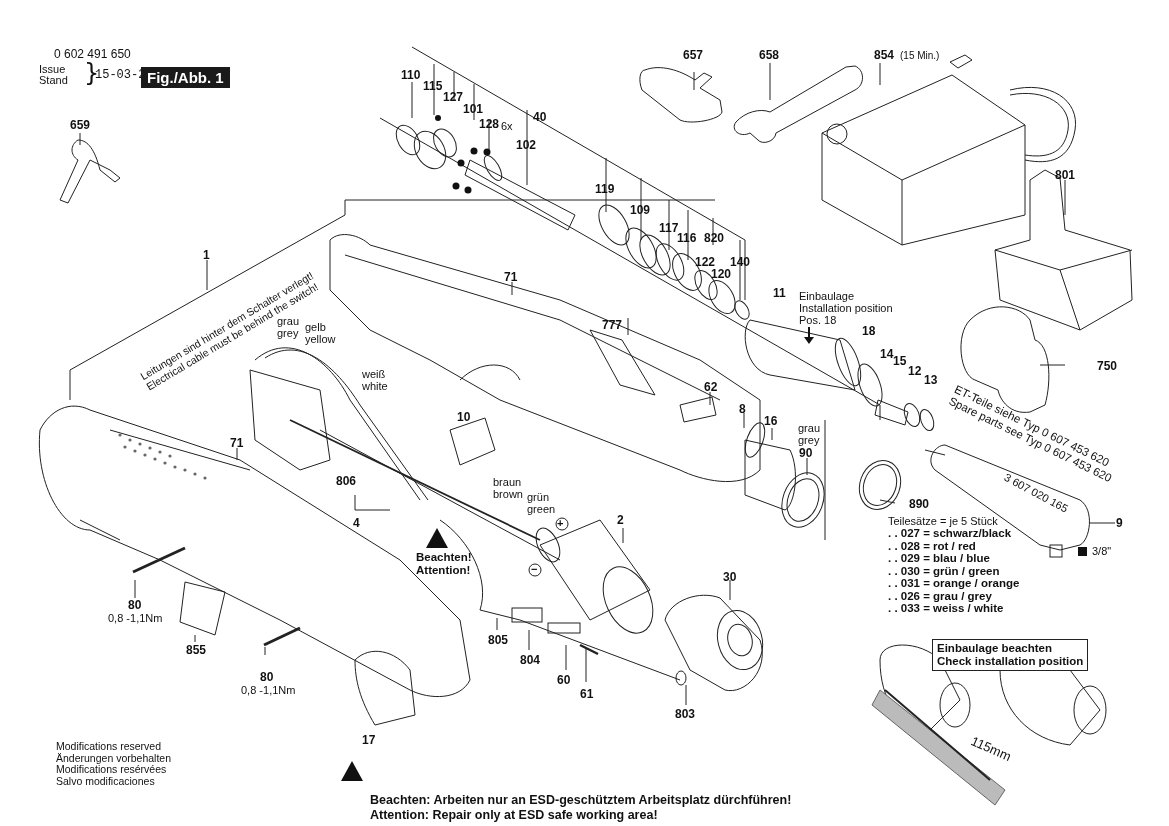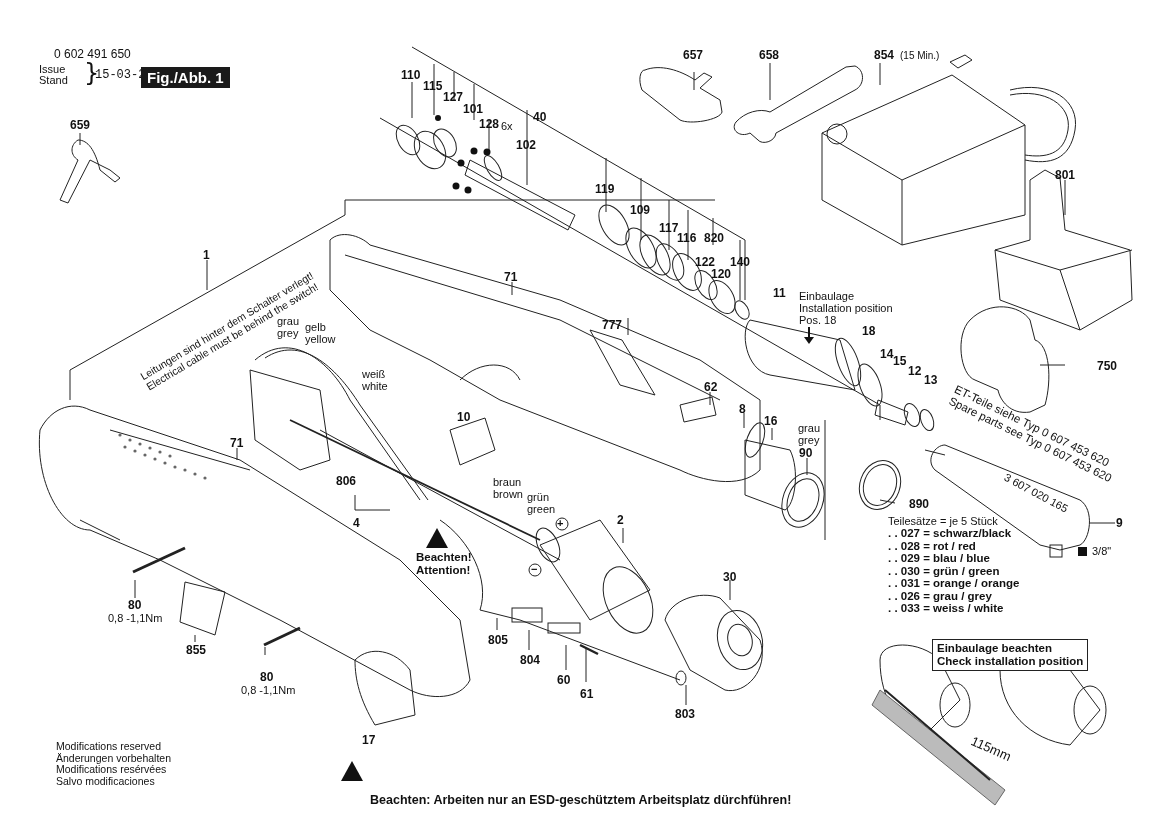--- a/index.html
+++ b/index.html
@@ -375,13 +375,14 @@
   <div>Modifications reserved</div>
   <div>Änderungen vorbehalten</div>
   <div>Modifications resérvées</div>
   <div>Salvo modificaciones</div>
 </div>
 <svg class="abs esd-tri" width="24" height="22">
   <polygon points="12,1 23,21 1,21" fill="#111"></polygon>
 </svg>
 <div class="abs esd">
   <div>Beachten:  Arbeiten nur an ESD-geschütztem Arbeitsplatz dürchführen!</div>
+  <div>Attention:  Repair only at ESD safe working area!</div>
 </div>
 
 </body></html>

